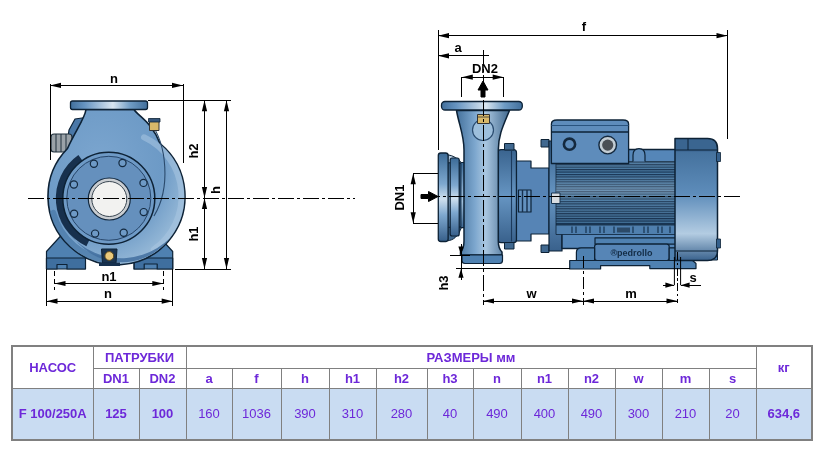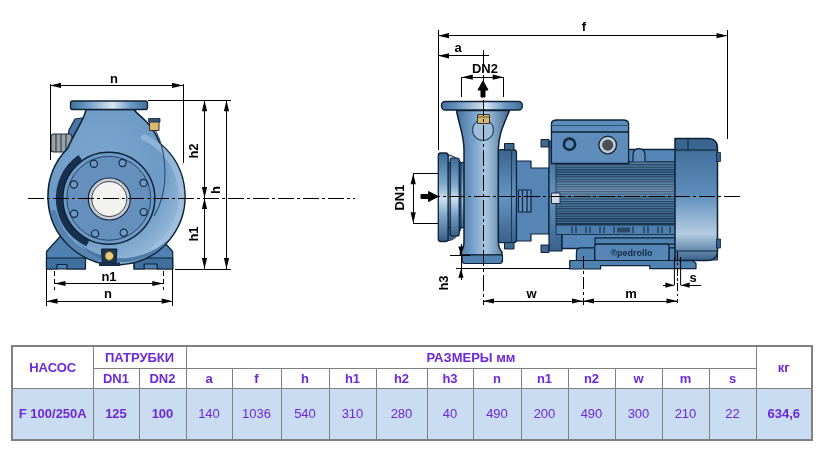--- a/index.html
+++ b/index.html
@@ -349,29 +349,29 @@
           <td class="hd">n1</td>
   <td class="hd">n2</td>
           <td class="hd">w</td>
           <td class="hd">m</td>
           <td class="hd">s</td>
 </tr>
 <tr style="height:52px">
   <td class="dat b">F 100/250A</td>
   <td class="dat b">125</td>
           <td class="dat b">100</td>
-  <td class="dat">140</td>
+  <td class="dat">160</td>
           <td class="dat">1036</td>
-          <td class="dat">540</td>
+          <td class="dat">390</td>
           <td class="dat">310</td>
   <td class="dat">280</td>
           <td class="dat">40</td>
           <td class="dat">490</td>
-          <td class="dat">200</td>
+          <td class="dat">400</td>
   <td class="dat">490</td>
           <td class="dat">300</td>
           <td class="dat">210</td>
-          <td class="dat">22</td>
+          <td class="dat">20</td>
   <td class="dat b">634,6</td>
 </tr>
 </tbody>
     </table>
 </div>
 
 </body></html>

